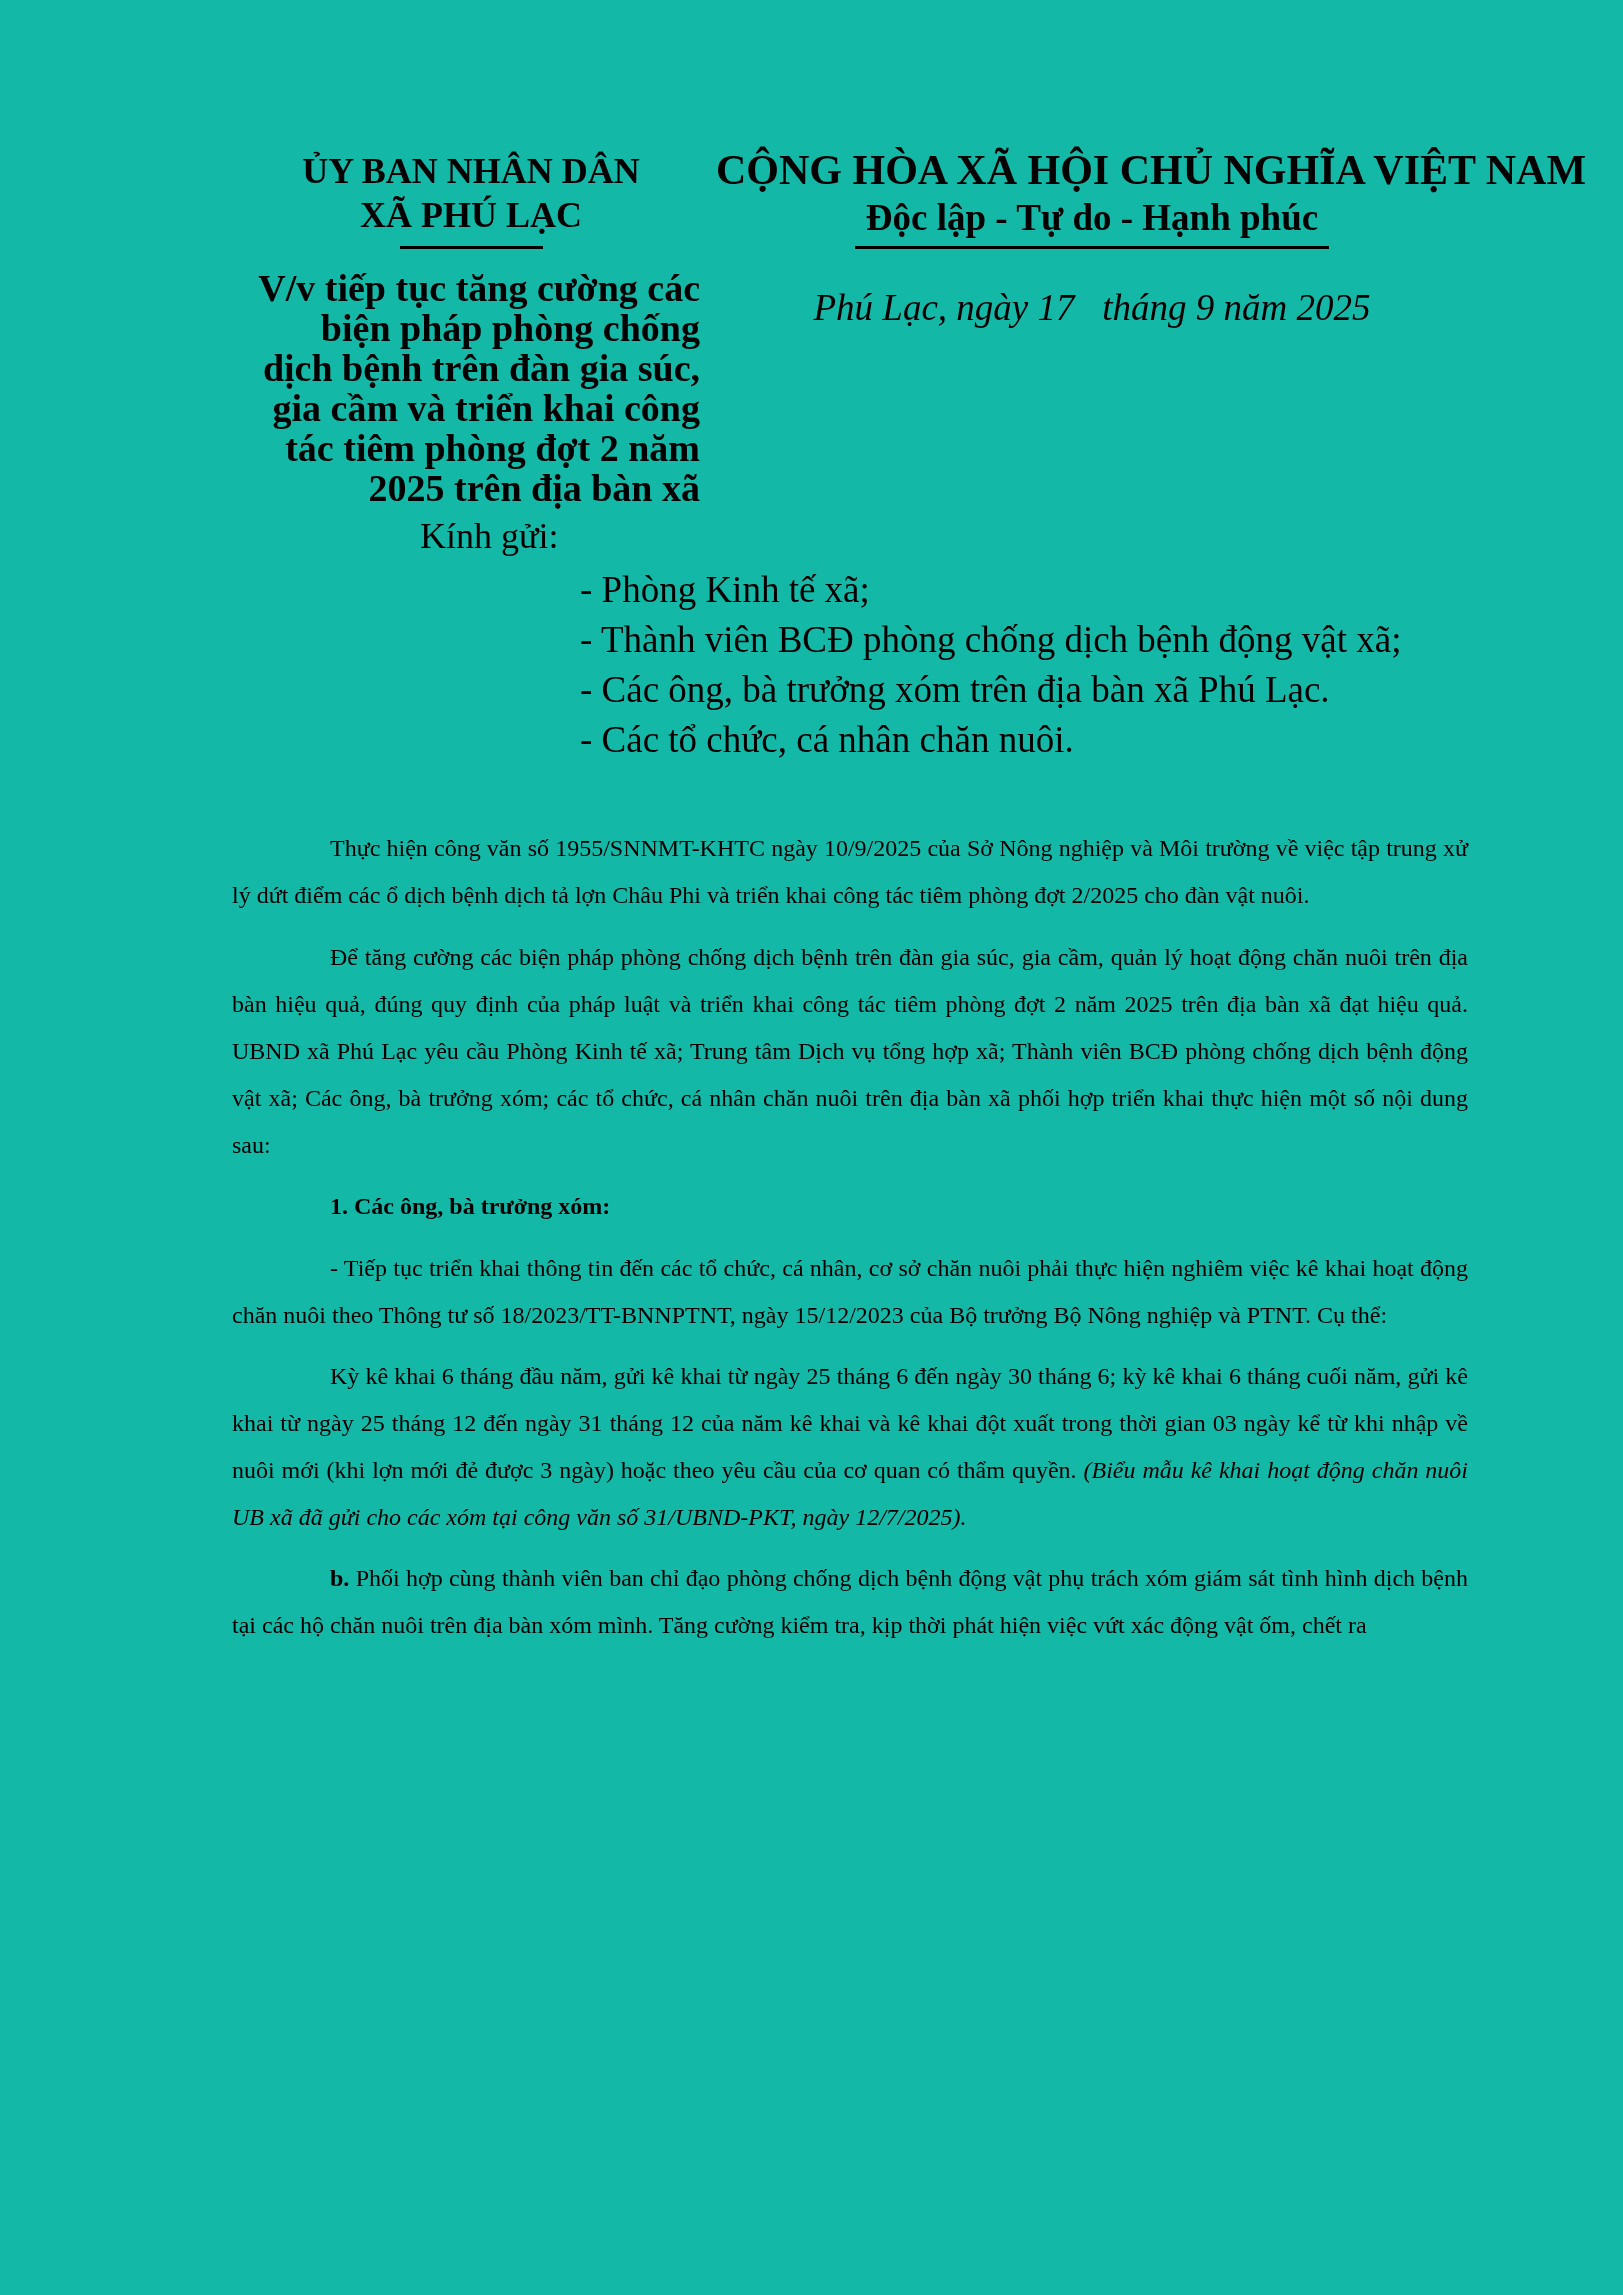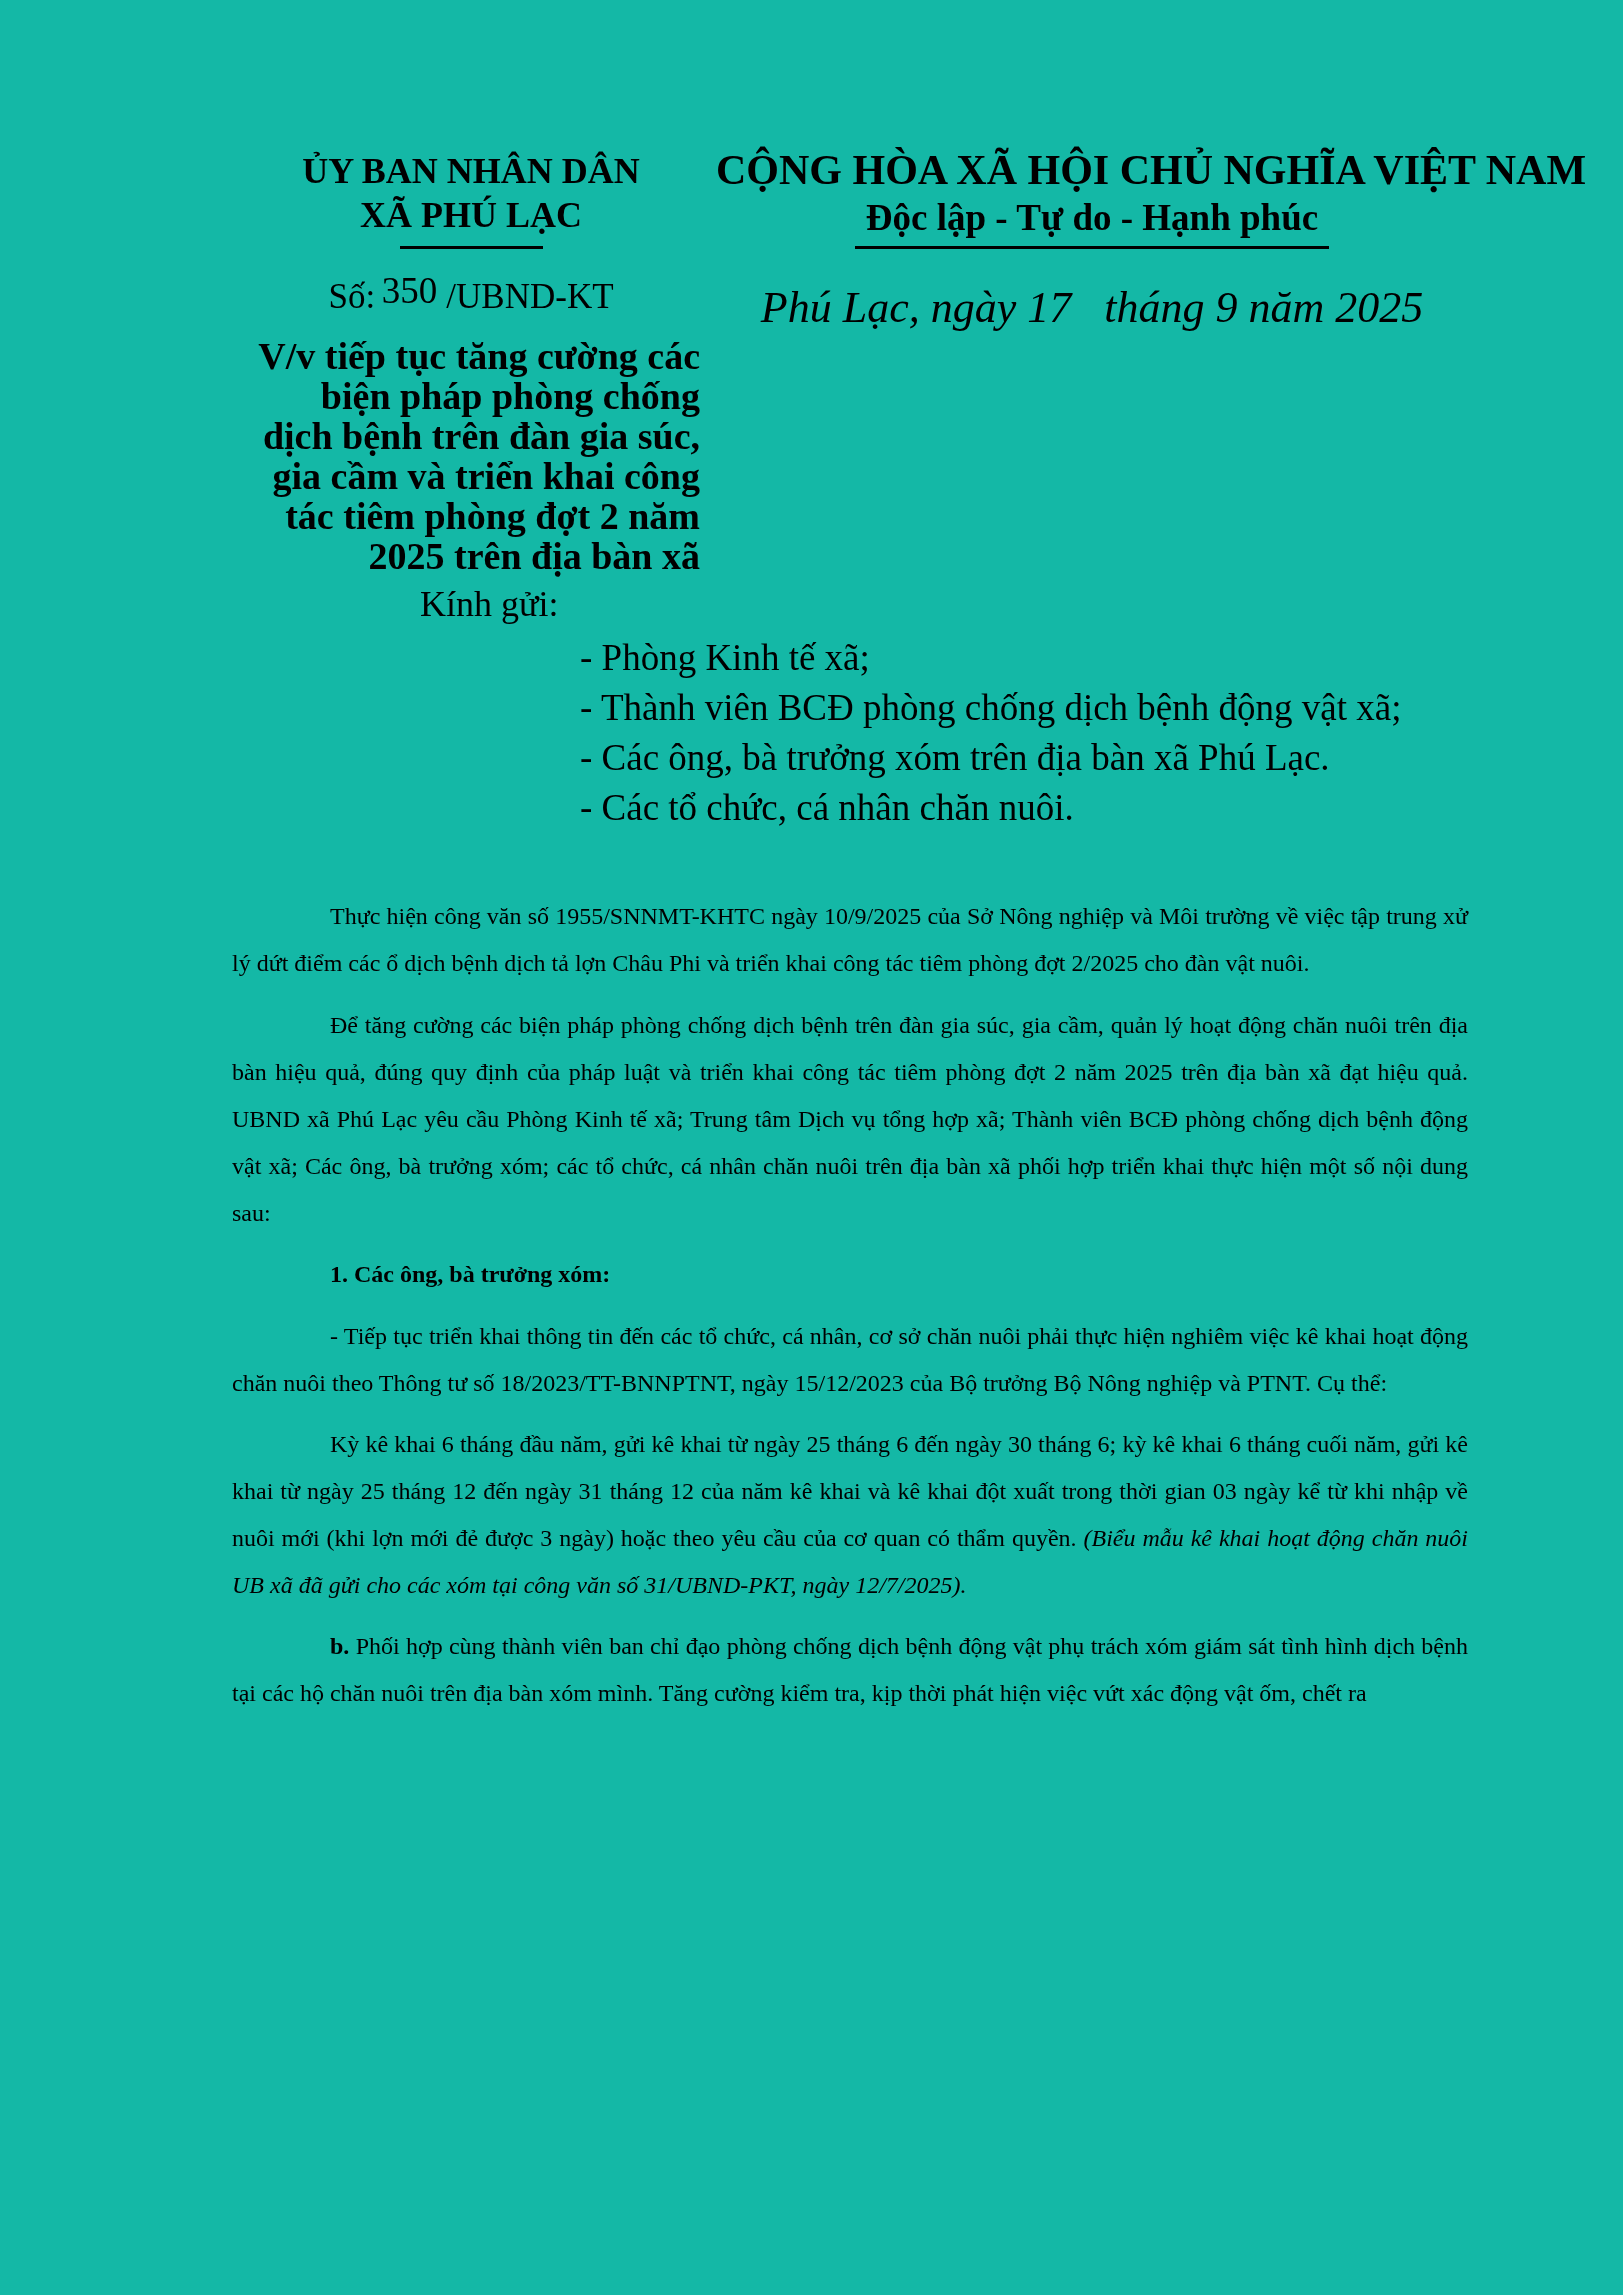--- a/index.html
+++ b/index.html
@@ -84,21 +84,21 @@
   }
   .motto-rule {
     width: 474px;
     height: 3.3px;
     background: #000;
     margin: 6.5px auto 0 auto;
   }
   .place-date {
     margin-top: 37px;
     font-style: italic;
-    font-size: 44px;
+    font-size: 37px;
     line-height: 43px;
     white-space: pre-wrap;
   }
   
   .salutation {
     margin-top: 5.2px;
     font-size: 36px;
     line-height: 46px;
   }
   .salutation-label {
@@ -141,21 +141,20 @@
 <body>
 
 <div class="page">
   <div class="content">
 
     <div class="header-row">
       <div class="hdr-left">
         <div class="org-parent">ỦY BAN NHÂN DÂN</div>
         <div class="org-name">XÃ PHÚ LẠC</div>
         <div class="short-rule"></div>
-        <div class="doc-number-line"><span>Số:</span><span class="doc-number-value">350</span><span>/UBND-KT</span></div>
         <div class="doc-subject">V/v tiếp tục tăng cường các biện pháp phòng chống dịch bệnh trên đàn gia súc, gia cầm và triển khai công tác tiêm phòng đợt 2 năm 2025 trên địa bàn xã</div>
       </div>
       <div class="hdr-right">
         <div class="national-title">CỘNG HÒA XÃ HỘI CHỦ NGHĨA VIỆT NAM</div>
         <div class="national-motto">Độc lập - Tự do - Hạnh phúc</div>
         <div class="motto-rule"></div>
         <div class="place-date">Phú Lạc, ngày 17   tháng 9 năm 2025</div>
       </div>
     </div>
 

